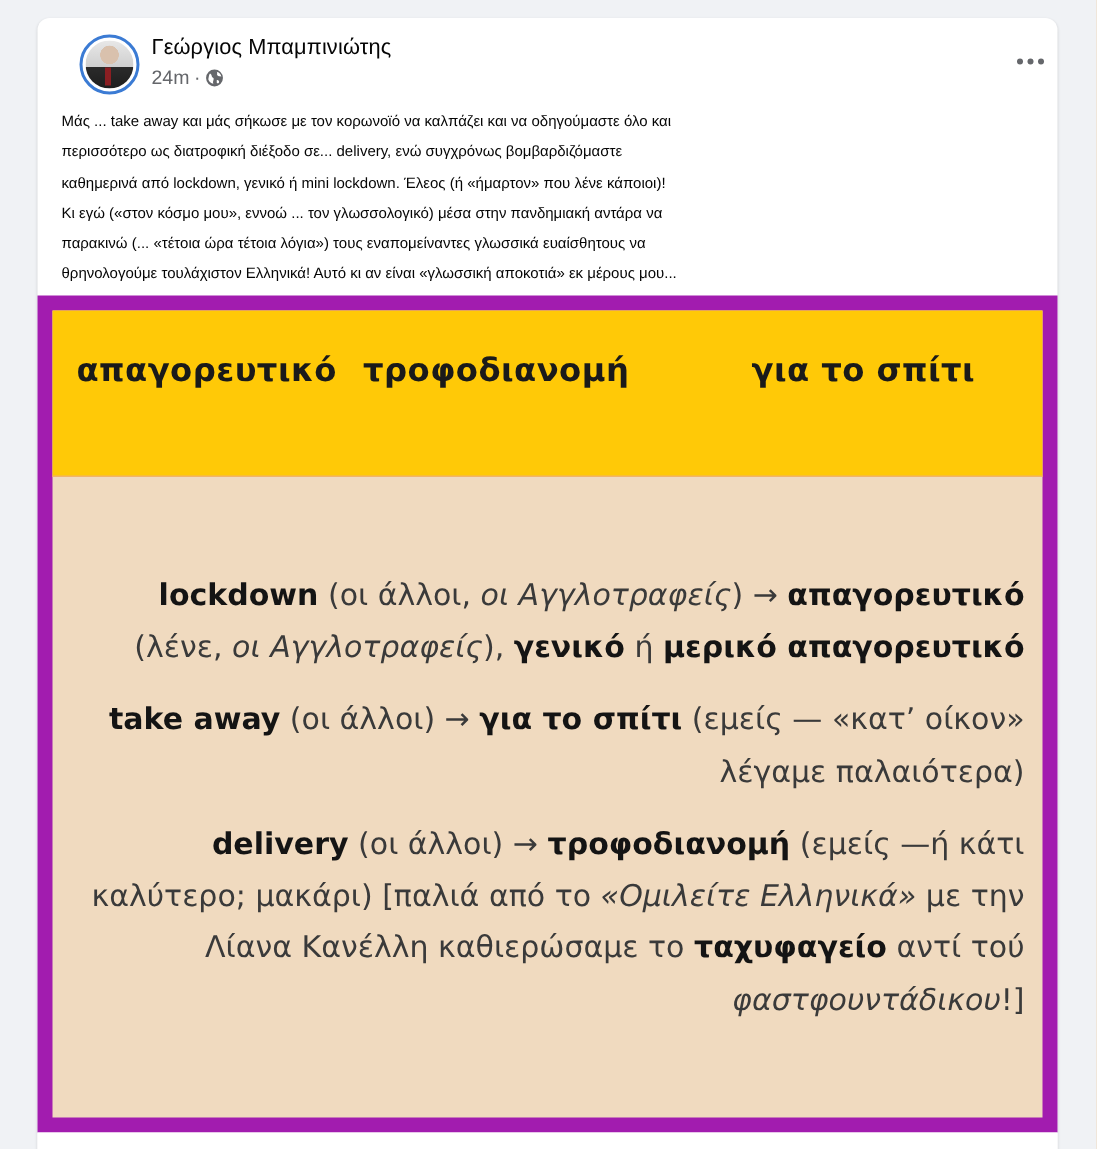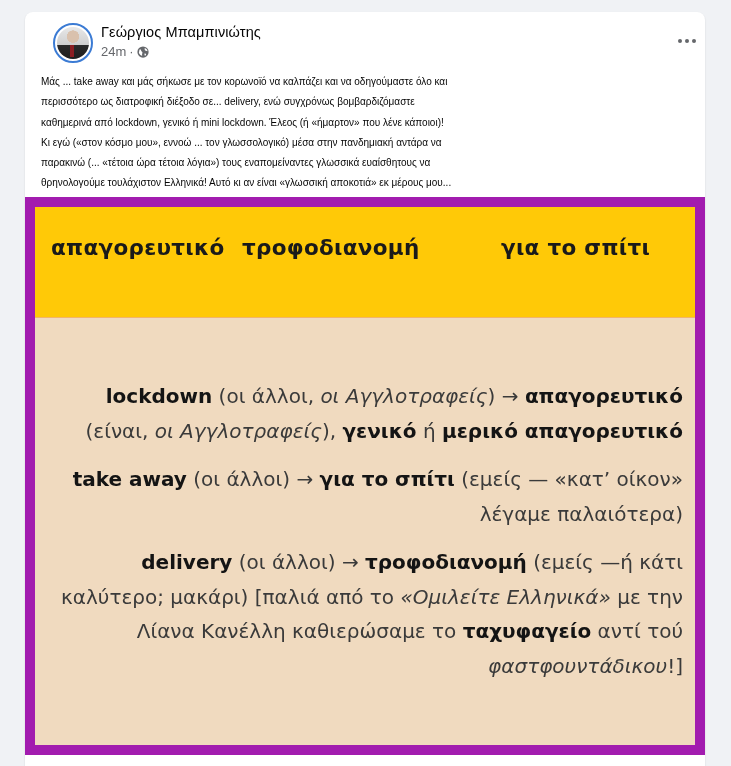--- a/index.html
+++ b/index.html
@@ -159,21 +159,21 @@
 
   <div class="image-frame">
     <div class="image-inner">
       <div class="banner">
         <span class="b1">απαγορευτικό</span>
         <span class="b2">τροφοδιανομή</span>
         <span class="b3">για το σπίτι</span>
       </div>
       <div class="content">
         <p>
-          <b>lockdown</b><span class="light"> (οι άλλοι, </span><i class="light">οι Αγγλοτραφείς</i><span class="light">) → </span><b>απαγορευτικό</b><br><span class="light"> (είναι, </span><i class="light">οι Αγγλοτραφείς</i><span class="light">), </span><b>γενικό</b><span class="light"> ή </span><b>μερικό απαγορευτικό</b>
+          <b>lockdown</b><span class="light"> (οι άλλοι, </span><i class="light">οι Αγγλοτραφείς</i><span class="light">) → </span><b>απαγορευτικό</b><br><span class="light"> (λένε, </span><i class="light">οι Αγγλοτραφείς</i><span class="light">), </span><b>γενικό</b><span class="light"> ή </span><b>μερικό απαγορευτικό</b>
         </p>
         <p>
           <b>take away</b><span class="light"> (οι άλλοι)  → </span><b>για το σπίτι</b><span class="light"> (εμείς — «κατ’ οίκον» λέγαμε παλαιότερα)</span>
         </p>
         <p>
           <b>delivery</b><span class="light"> (οι άλλοι) → </span><b>τροφοδιανομή</b><span class="light">  (εμείς —ή κάτι καλύτερο; μακάρι) [παλιά από το </span><i class="light">«Ομιλείτε Ελληνικά»</i><span class="light"> με την Λίανα Κανέλλη καθιερώσαμε το </span><b>ταχυφαγείο</b><span class="light"> αντί τού </span><i class="light">φαστφουντάδικου</i><span class="light">!]</span>
         </p>
       </div>
     </div>
   </div>

